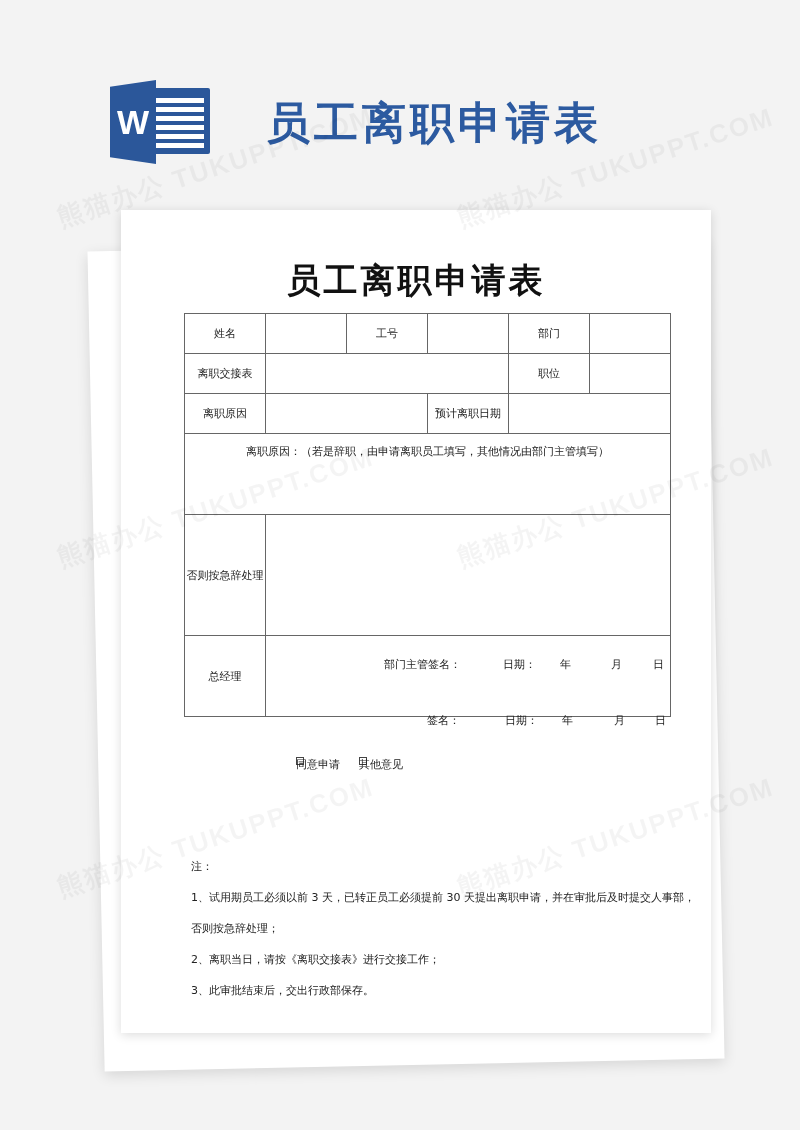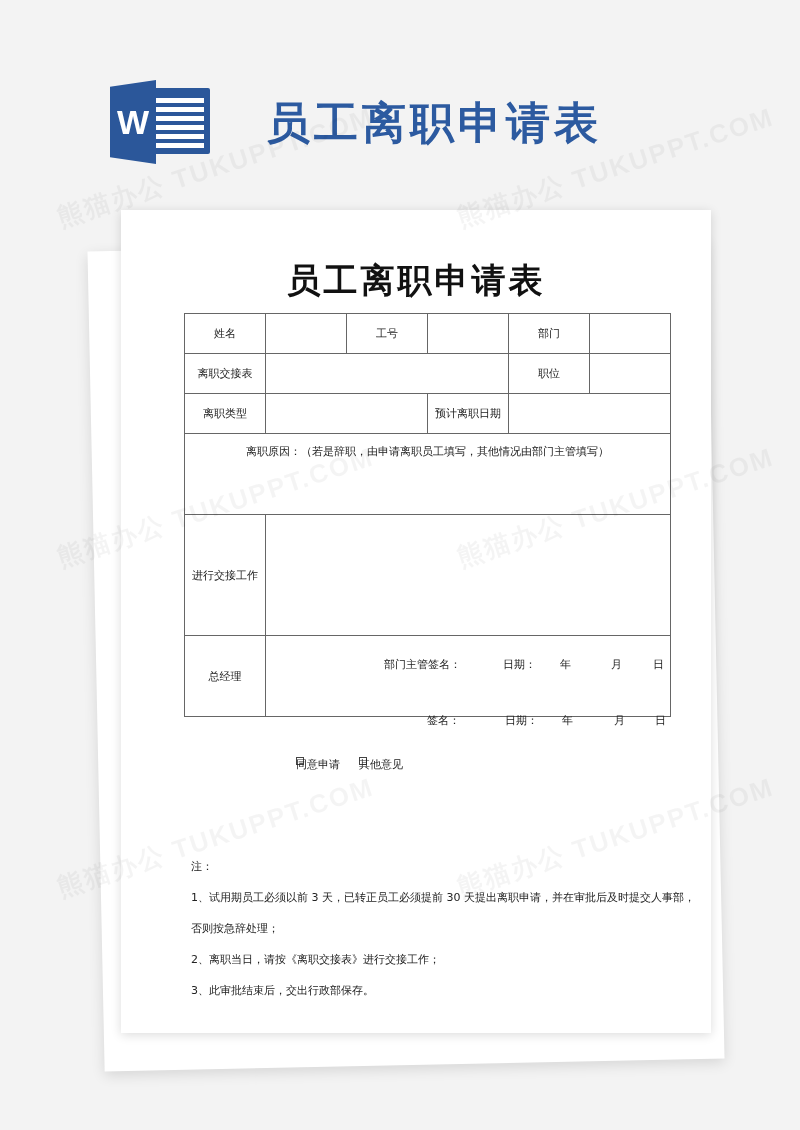--- a/index.html
+++ b/index.html
@@ -108,32 +108,32 @@
       <td>部门</td>
       <td></td>
     </tr>
     <tr class="r40">
       <td>离职交接表</td>
       <td colspan="3"></td>
       <td>职位</td>
       <td></td>
     </tr>
     <tr class="r40">
-      <td>离职类型</td>
+      <td>离职原因</td>
       <td colspan="2"></td>
       <td>预计离职日期</td>
       <td colspan="2"></td>
     </tr>
     <tr>
       <td colspan="6" class="reason">
         <span>离职原因：（若是辞职，由申请离职员工填写，其他情况由部门主管填写）</span>
       </td>
     </tr>
     <tr>
-      <td style="height:120px;">进行交接工作</td>
+      <td style="height:120px;">否则按急辞处理</td>
       <td colspan="5" class="opinion-cell">
         <div class="sig-line">
           <span style="left:118px;">部门主管签名：</span>
           <span style="left:237px;">日期：</span>
           <span style="left:294px;">年</span>
           <span style="left:345px;">月</span>
           <span style="left:387px;">日</span>
         </div>
       </td>
     </tr>

